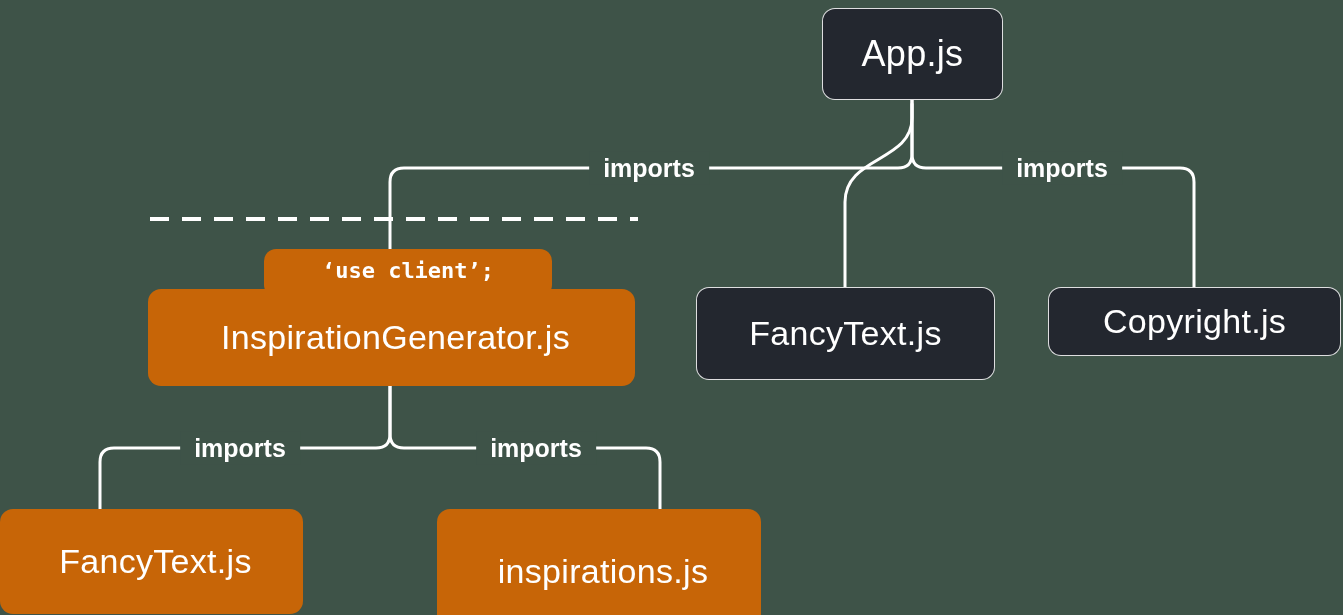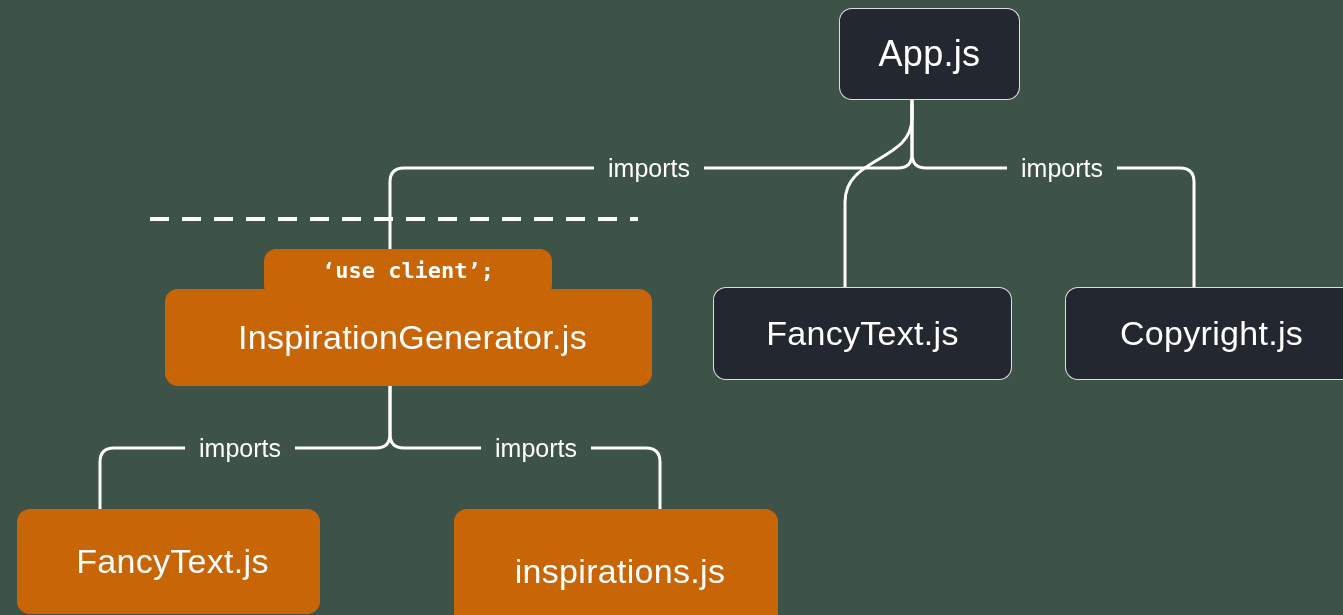--- a/index.html
+++ b/index.html
@@ -31,21 +31,20 @@
   .node{
     position:absolute;
     display:flex;
     align-items:center;
     justify-content:center;
     border-radius:13px;
     color:var(--text);
     box-sizing:border-box;
     text-align:center;
     z-index:3;
-    margin-left:17px;
   }
   .node.dark{
     background:var(--dark-box);
     border:1.5px solid var(--dark-border);
   }
   .node.client{
     background:var(--orange);
     border:none;
     padding-left:8px;
   }
@@ -72,21 +71,21 @@
     font-weight:700;
     white-space:nowrap;
     transform:translateY(-3px);
   }
   .edge-label{
     position:absolute;
     transform:translate(-50%,-50%);
     background:var(--bg);
     color:var(--text);
     font-size:25px;
-    font-weight:400;
+    font-weight:700;
     padding:2px 14px;
     white-space:nowrap;
     z-index:2;
   }
 </style>
 </head>
 <body>
 
 <div class="stage">
 
@@ -119,21 +118,21 @@
   </div>
 
   <div class="node client" style="left:148px; top:289px; width:487px; height:97px;">
     <span class="node-label">InspirationGenerator.js</span>
   </div>
 
   <div class="node dark" style="left:696px; top:287px; width:299px; height:93px;">
     <span class="node-label">FancyText.js</span>
   </div>
 
-  <div class="node dark" style="left:1048px; top:287px; width:293px; height:93px;">
+  <div class="node dark" style="left:1048px; top:287px; width:293px; height:69px;">
     <span class="node-label">Copyright.js</span>
   </div>
 
   <div class="node client" style="left:0px; top:509px; width:303px; height:105px;">
     <span class="node-label">FancyText.js</span>
   </div>
 
   <div class="node client" style="left:437px; top:509px; width:324px; height:125px;">
     <span class="node-label">inspirations.js</span>
   </div>

